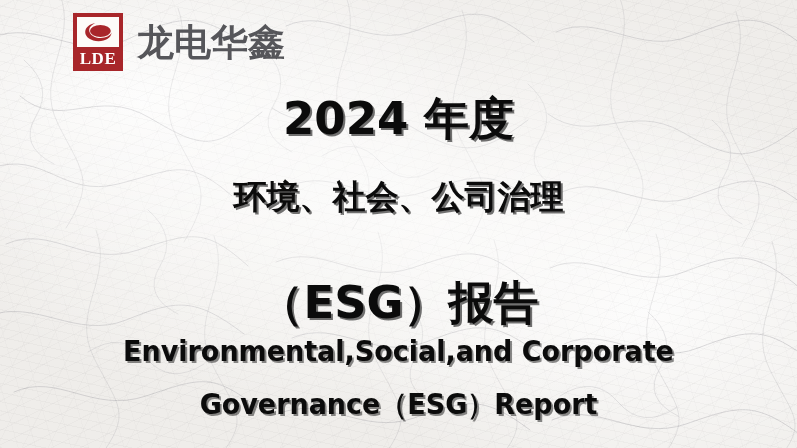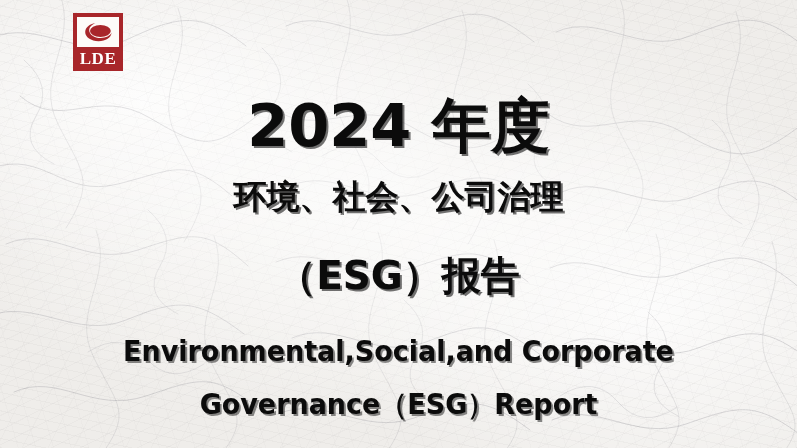--- a/index.html
+++ b/index.html
@@ -106,23 +106,23 @@
     left: 0;
     width: 797px;
     text-align: center;
     color: #0b0b0b;
     font-family: "DejaVu Sans", "Liberation Sans", sans-serif;
     font-weight: bold;
     line-height: 1;
     white-space: nowrap;
     text-shadow: 2px 2px 0 rgba(0,0,0,0.55);
   }
-  #title-line-1 { top: 96px;  font-size: 59px; }
+  #title-line-1 { top: 96px;  font-size: 45px; }
   #title-line-2 { top: 180px; font-size: 33px; }
-  #title-line-3 { top: 256px; font-size: 39px; }
+  #title-line-3 { top: 280px; font-size: 45px; }
 
   .subtitle-en {
     position: absolute;
     left: 0;
     width: 797px;
     text-align: center;
     color: #0b0b0b;
     font-family: "DejaVu Sans", "Liberation Sans", sans-serif;
     font-weight: bold;
     line-height: 1;
@@ -197,20 +197,21 @@
   <div id="logo-block">
     <div id="logo-mark">
       <div id="logo-mark-plate">
         <svg width="34" height="22" viewBox="0 0 34 22">
           <path d="M30.5 11.6 C 30.5 16.6 24.6 20.2 17.6 20.2 C 10.0 20.2 4.2 16.3 4.2 11.1 C 4.2 6.4 8.6 2.8 14.4 2.2 C 10.6 3.6 8.2 6.2 8.2 9.2 C 8.2 13.6 13.4 17.0 19.6 17.0 C 25.0 17.0 29.4 14.8 30.5 11.6 Z" fill="#a8262a"></path>
           <ellipse cx="19.4" cy="10.0" rx="10.4" ry="6.1" fill="#a8262a"></ellipse>
         </svg>
       </div>
       <div id="logo-abbr">LDE</div>
     </div>
+    <div id="logo-wordmark">龙电华鑫</div>
   </div>
 
   <div class="title-cn" id="title-line-1">2024 年度</div>
   <div class="title-cn" id="title-line-2">环境、社会、公司治理</div>
   <div class="title-cn" id="title-line-3">（ESG）报告</div>
 
   <div class="subtitle-en" id="subtitle-line-1">Environmental,Social,and Corporate</div>
   <div class="subtitle-en" id="subtitle-line-2">Governance（ESG）Report</div>
 
 </div>

